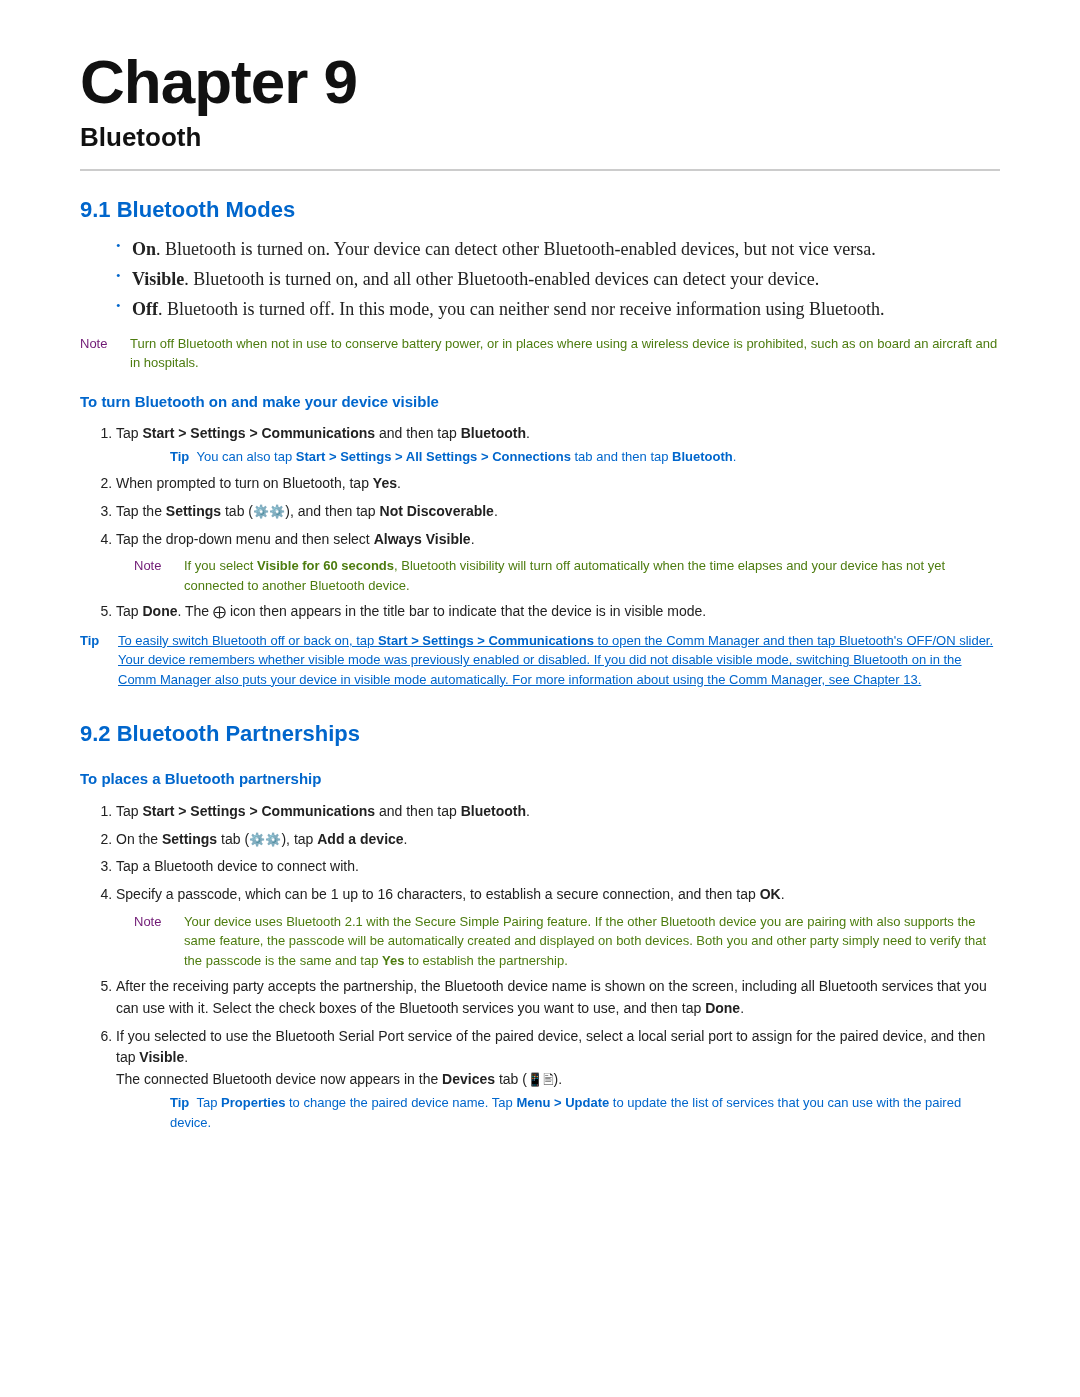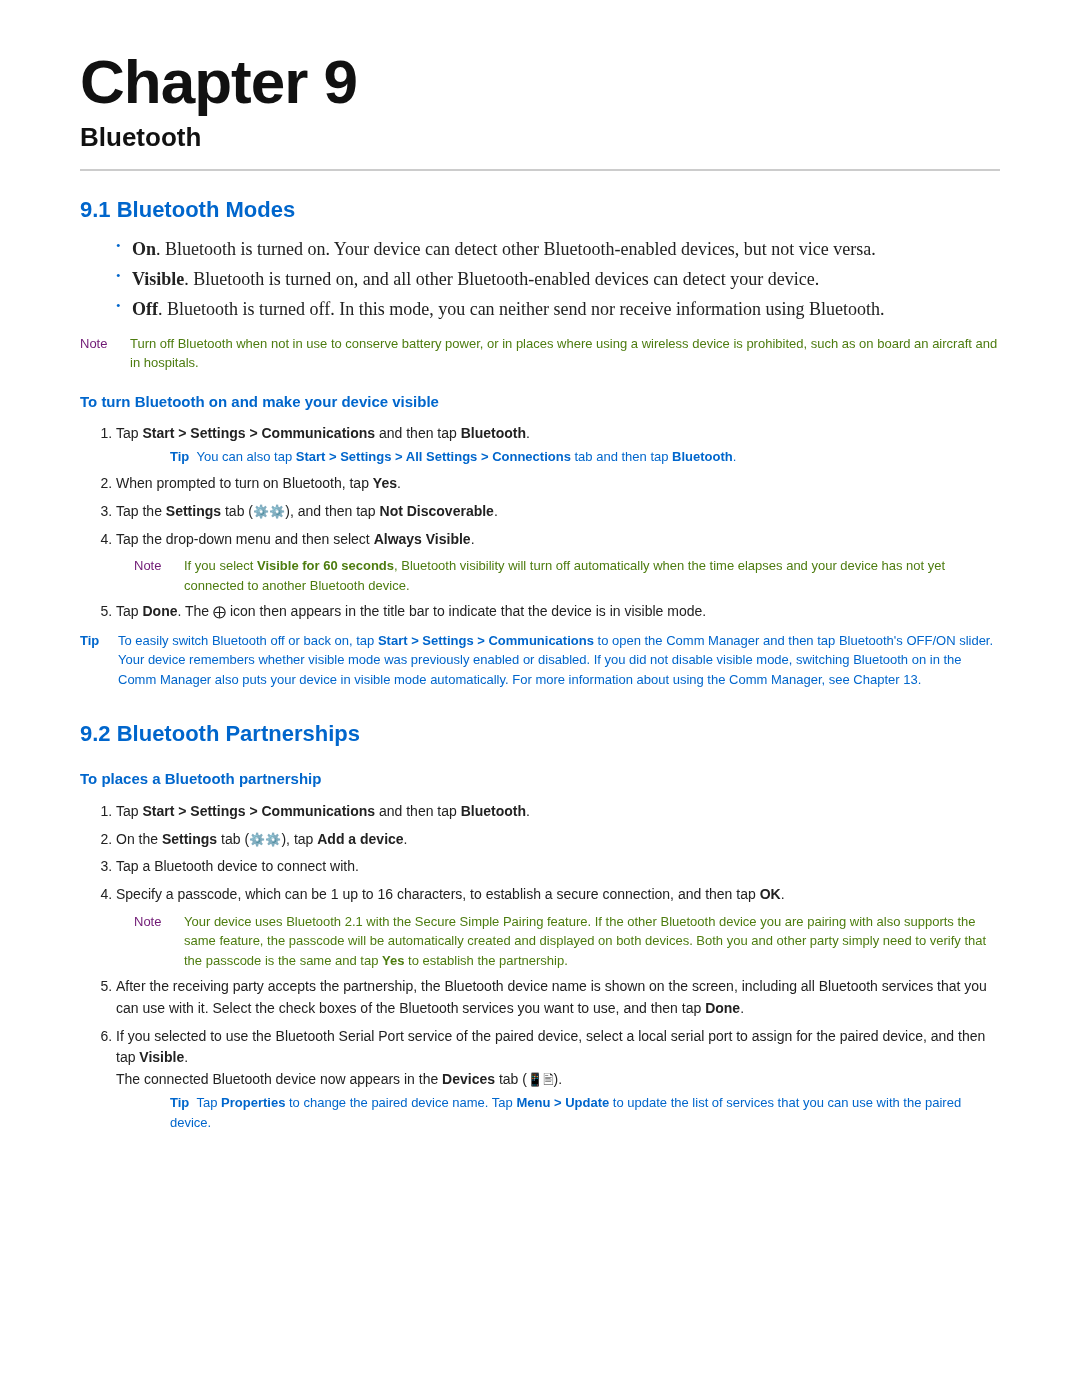--- a/index.html
+++ b/index.html
@@ -103,20 +103,21 @@
     }
     .tip-label {
       font-weight: 700;
       color: #0066cc;
       min-width: 32px;
       margin-right: 6px;
       flex-shrink: 0;
     }
     .tip-text {
       color: #0066cc;
+      text-decoration: underline;
     }
     b, strong {
       font-weight: 700;
     }
     .icon-glyph {
       font-size: 13px;
       display: inline;
     }
     .section-gap {
       margin-bottom: 28px;

